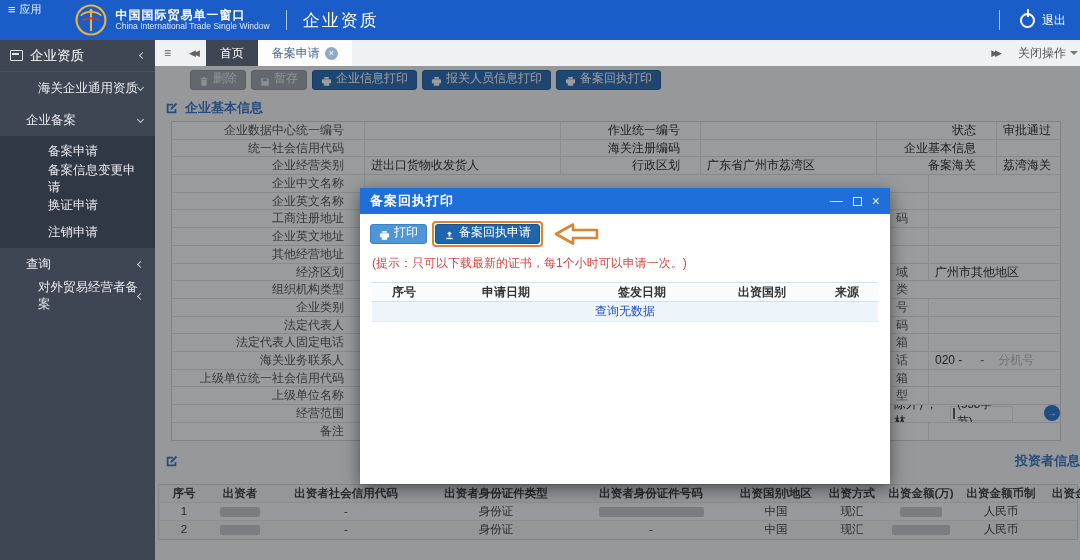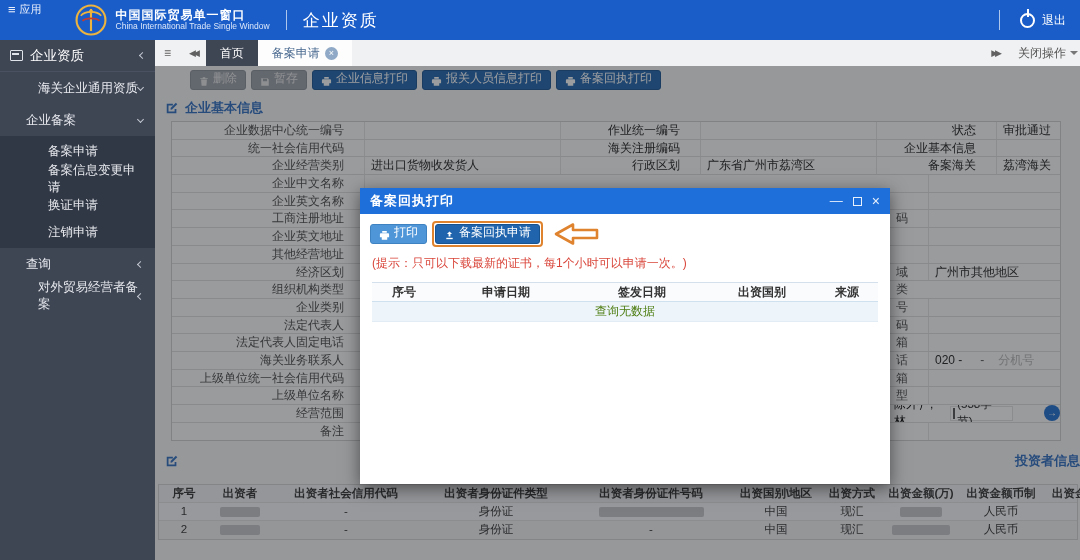--- a/index.html
+++ b/index.html
@@ -100,21 +100,21 @@
   .m-close { font-size:14px; cursor:pointer; line-height:12px; }
   .m-toolbar { display:flex; align-items:center; padding:7px 10px 2px; }
   .btn.lightblue { background:#4f96d8; border-color:#3f82c2; }
   .apply-wrap { border:2px solid #e0832f; border-radius:4px; padding:1px; margin-left:5px; display:inline-flex; }
   .m-arrow { margin-left:10px; display:flex; }
   .m-hint { color:#d9453a; font-size:12px; padding:6px 12px 4px; }
   .m-table { margin:6px 12px 0; }
   .m-trow { display:grid; grid-template-columns:64px 140px 132px 108px auto; height:20px; line-height:19px; font-size:12px; }
   .m-trow.head { border-top:1px solid #d4e0ec; border-bottom:1px solid #cfe0ef; background:#fafbfd; color:#333; }
   .m-trow.head > div { text-align:center; font-weight:bold; }
-  .m-nodata { height:20px; line-height:19px; text-align:center; background:#edf5fb; color:#4d7c0f; font-size:12px; border-bottom:1px solid #e2ecf5; }
+  .m-nodata { height:20px; line-height:19px; text-align:center; background:#edf5fb; color:#1d4ed8; font-size:12px; border-bottom:1px solid #e2ecf5; }
 </style>
 </head>
 <body>
 
 <div class="app">
 
   <div class="hdr">
     <div class="hdr-appmenu">
       <span class="hamb">≡</span>
       <span>应用</span>

